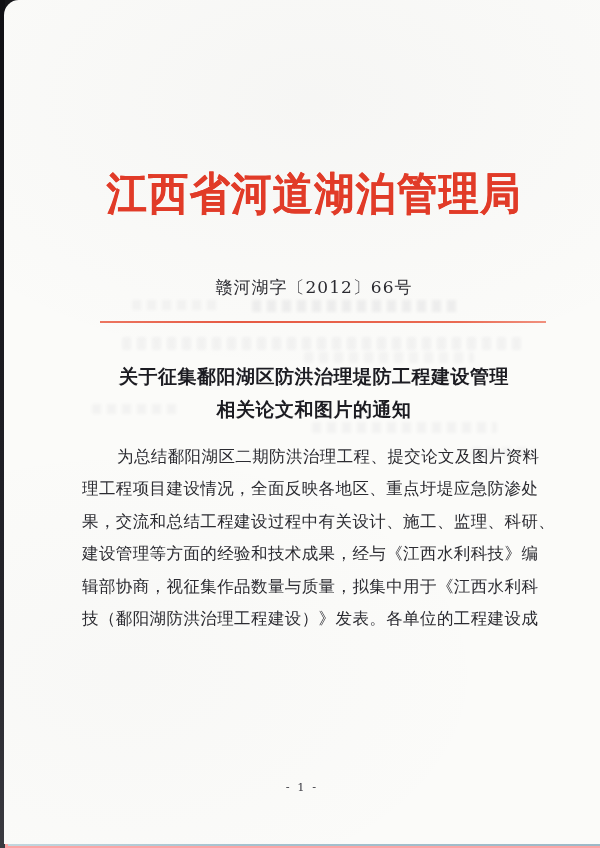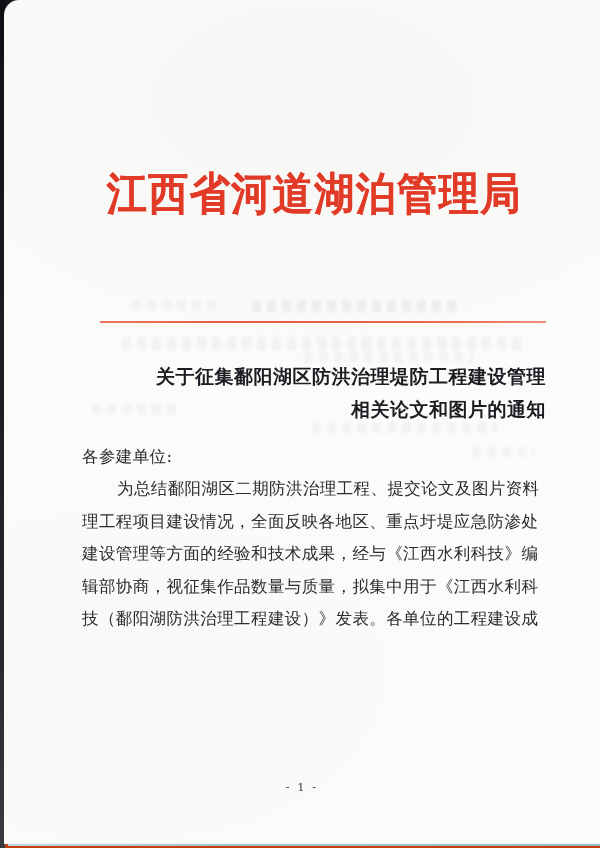--- a/index.html
+++ b/index.html
@@ -5,21 +5,21 @@
   html, body { margin: 0; padding: 0; }
   body {
     width: 600px; height: 848px;
     font-family: "DejaVu Serif", "Liberation Serif", serif;
     background: #ffffff;
     position: relative;
     overflow: hidden;
   }
   .scan-canvas {
     position: absolute; inset: 0;
-    background: #c2410c;
+    background: #fca5a5;
   }
   
   .scan-corner-topleft {
     position: absolute; left: 0; top: 0;
     width: 18px; height: 46px;
     background: #17171b;
   }
   .scan-edge-left {
     position: absolute; left: 0; top: 0; bottom: 0;
     width: 5px;
@@ -62,21 +62,21 @@
     letter-spacing: 1px;
   }
   .red-rule {
     position: absolute;
     left: 96px; top: 321px;
     width: 446px; height: 2px;
     background: linear-gradient(90deg, #ec7560, #e65a43 30%, #ea6a52 80%, #f0907e);
   }
   .doc-title {
     top: 360px;
-    text-align: right;
+    text-align: center;
     font-size: 19px;
     font-weight: bold;
     line-height: 33px;
     color: #1c1c22;
     letter-spacing: 0.5px;
   }
   .body-block {
     top: 441px;
     font-size: 16.5px;
     line-height: 32.4px;
@@ -115,40 +115,41 @@
 
 <div class="scan-canvas">
 
   <div class="scan-corner-topleft"></div>
   <div class="scan-edge-left"></div>
 
   <div class="paper">
 
     <div class="content agency-title" style="position:absolute;">江西省河道湖泊管理局</div>
 
+    <div class="content doc-number" style="position:absolute;">赣河湖字〔2012〕66号</div>
 
     <div class="red-rule"></div>
 
     <div class="ghost-smudge s1"></div>
     <div class="ghost-smudge s2"></div>
     <div class="ghost-smudge s3"></div>
     <div class="ghost-smudge s4"></div>
     <div class="ghost-smudge s5"></div>
     <div class="ghost-smudge s6"></div>
     <div class="ghost-smudge s7"></div>
 
     <div class="content doc-title" style="position:absolute;">
       <div>关于征集鄱阳湖区防洪治理堤防工程建设管理</div>
       <div>相关论文和图片的通知</div>
     </div>
 
     <div class="content body-block" style="position:absolute;">
-      <div class="body-line">各参建单位:</div>
       <div class="body-line indent">为总结鄱阳湖区二期防洪治理工程、提交论文及图片资料</div>
       <div class="body-line">理工程项目建设情况，全面反映各地区、重点圩堤应急防渗处</div>
+      <div class="body-line">果，交流和总结工程建设过程中有关设计、施工、监理、科研、</div>
       <div class="body-line">建设管理等方面的经验和技术成果，经与《江西水利科技》编</div>
       <div class="body-line">辑部协商，视征集作品数量与质量，拟集中用于《江西水利科</div>
       <div class="body-line">技（鄱阳湖防洪治理工程建设）》发表。各单位的工程建设成</div>
     </div>
 
     <div class="page-number">- 1 -</div>
 
   </div>
 
   <div class="scan-edge-bottom"></div>

